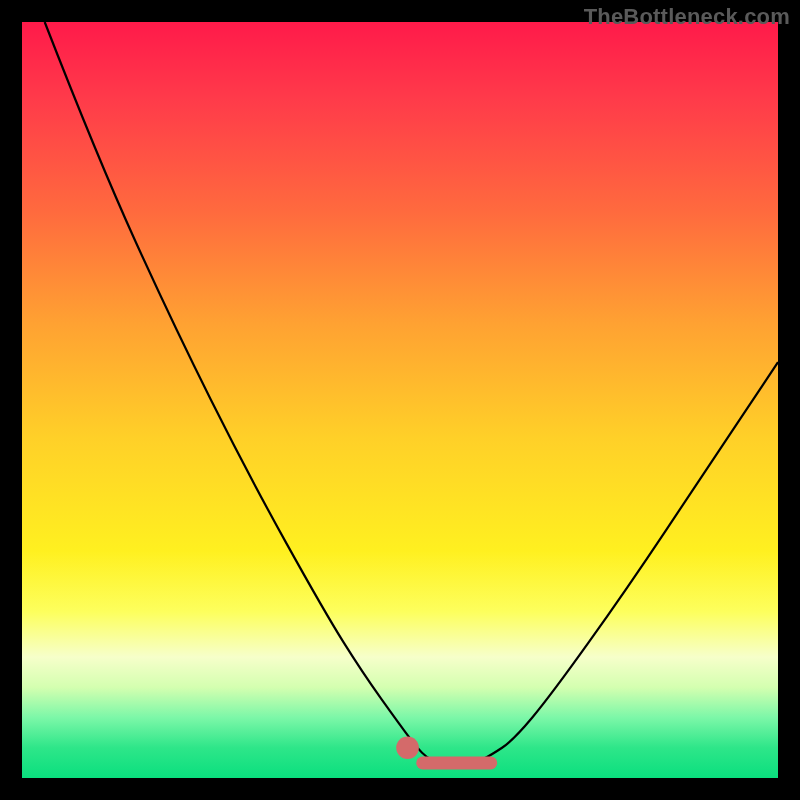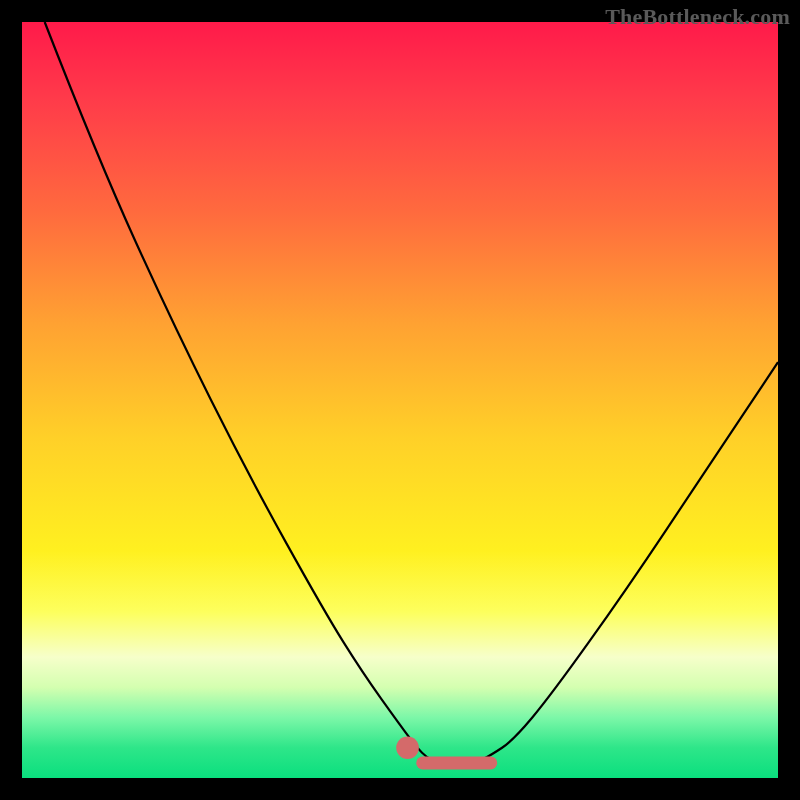--- a/index.html
+++ b/index.html
@@ -35,21 +35,20 @@
   }
   .watermark {
     position: absolute;
     top: 4px;
     right: 10px;
     color: #5a5a5a;
     font-size: 22px;
     font-weight: 600;
     letter-spacing: 0.2px;
     user-select: none;
-    font-family: Liberation Serif, serif;
   }
   svg.curve {
     position: absolute;
     left: 0;
     top: 0;
     width: 756px;
     height: 756px;
     overflow: visible;
   }
 </style>

